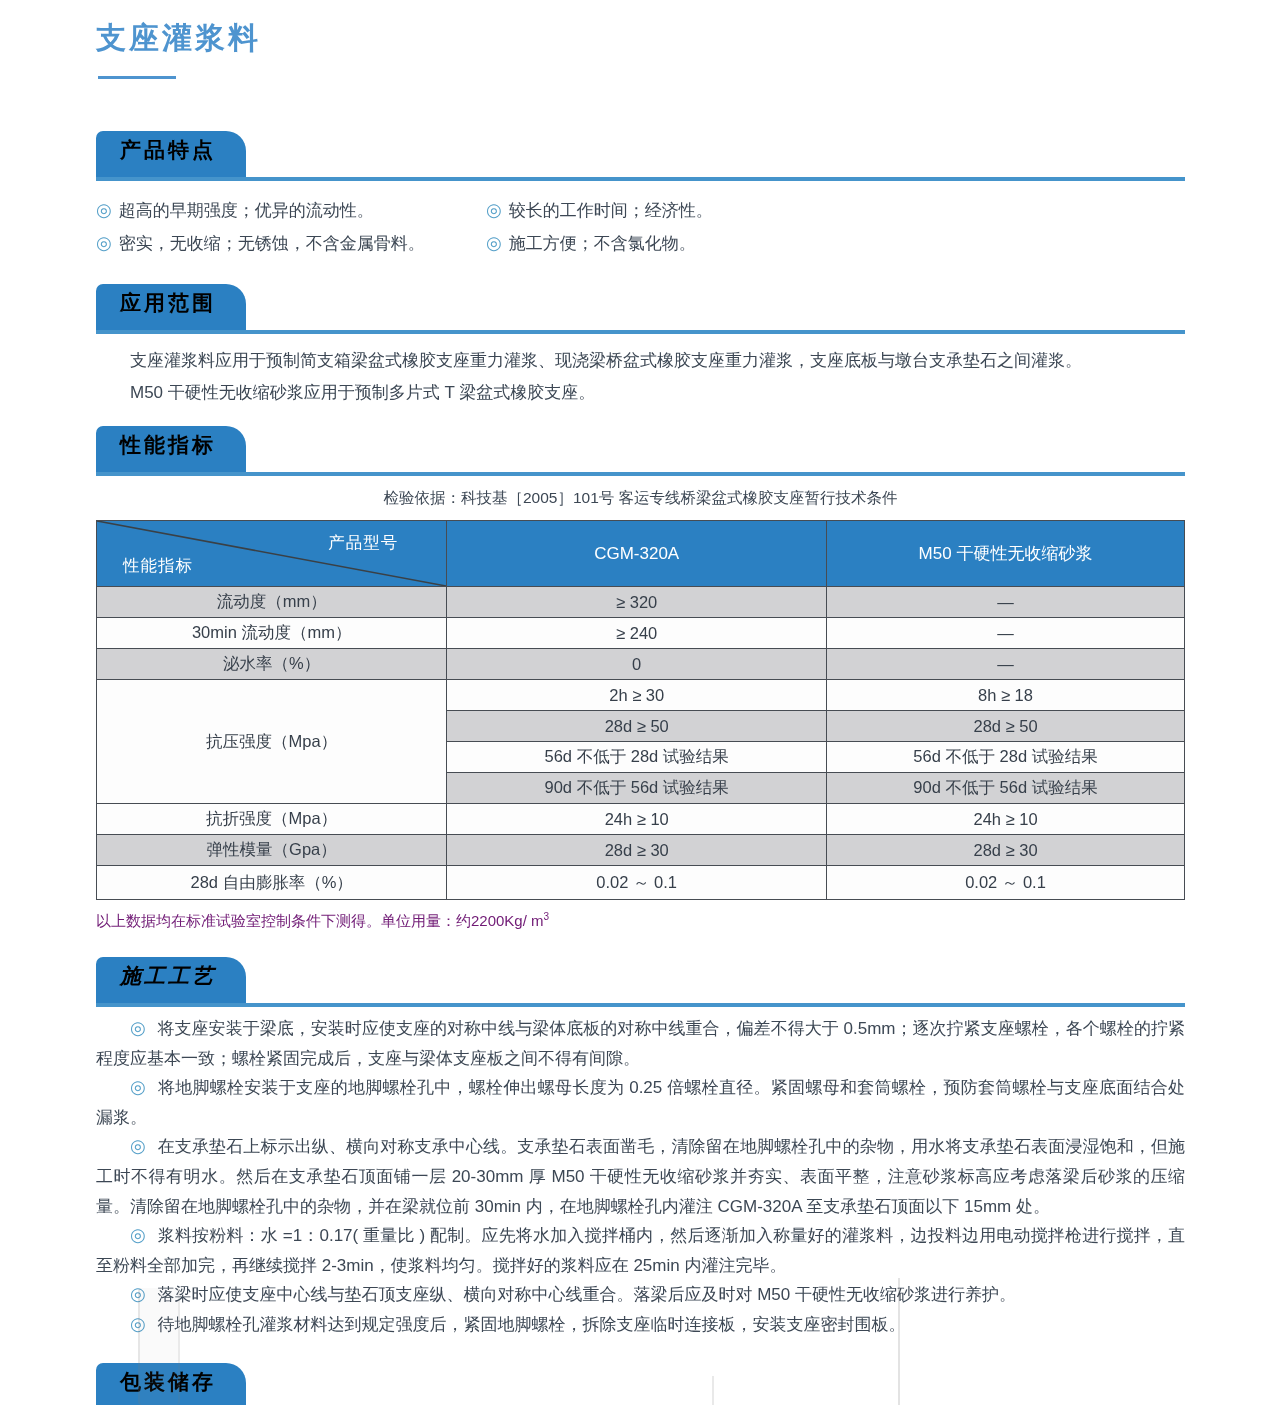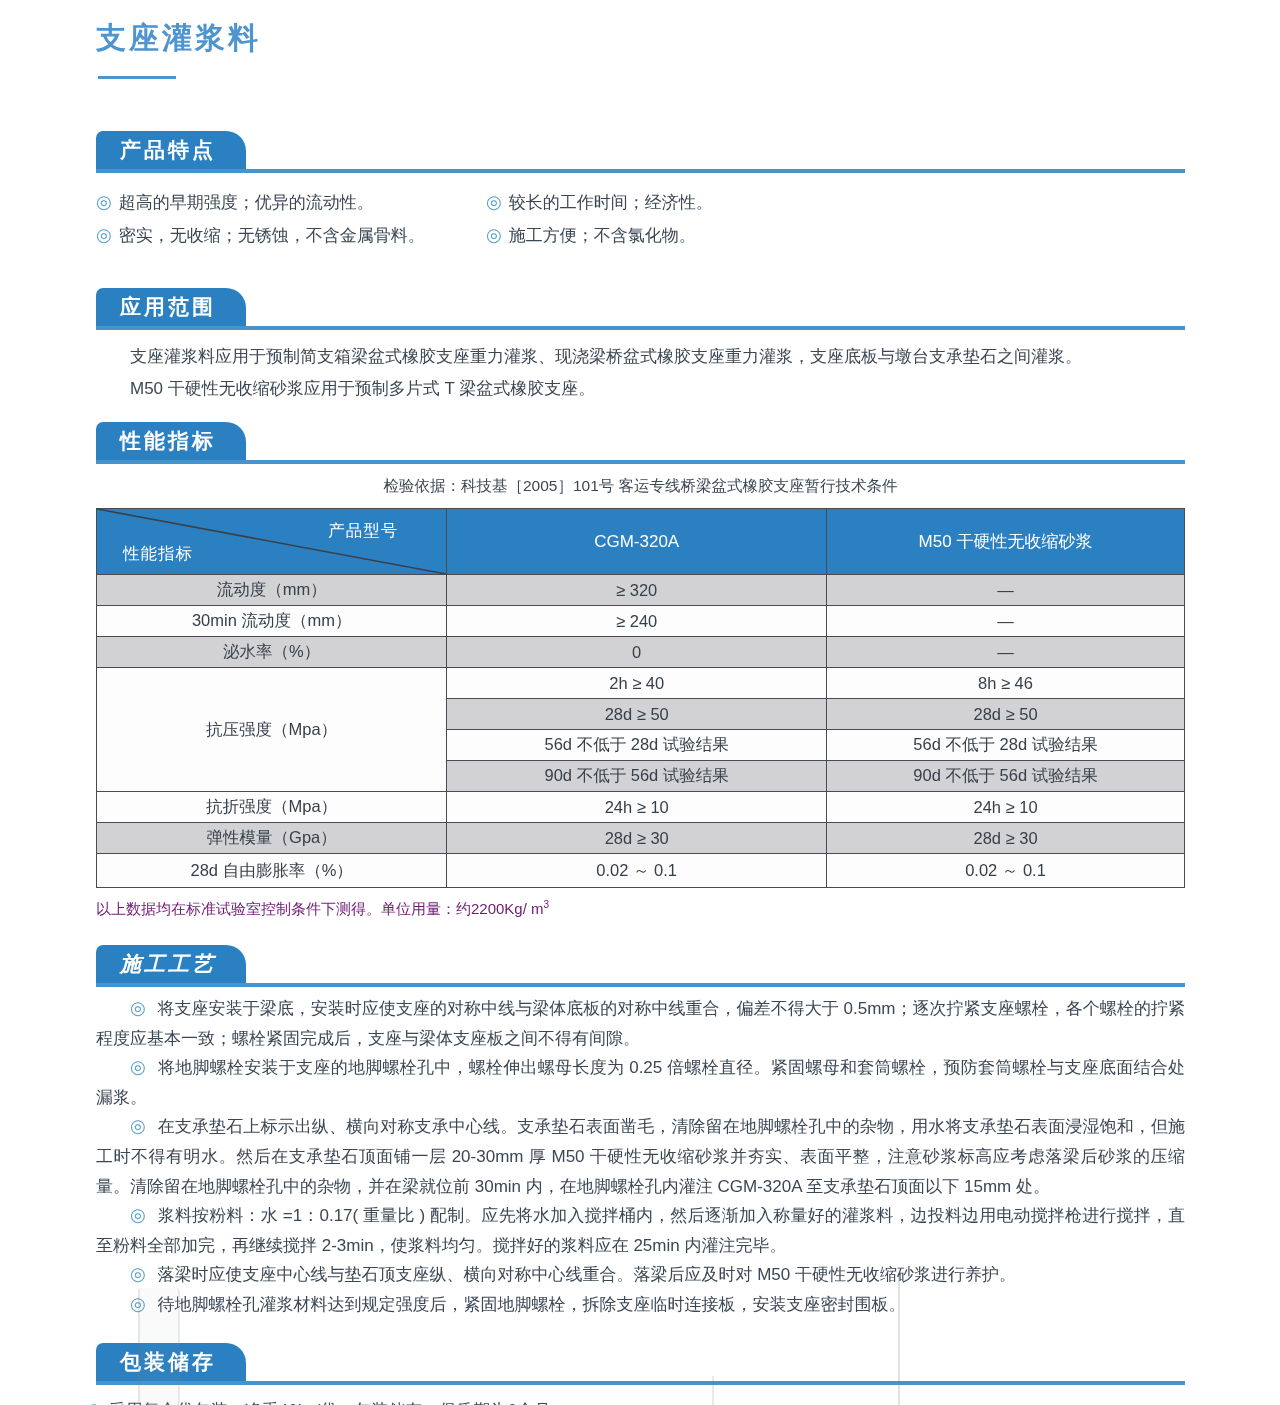--- a/index.html
+++ b/index.html
@@ -24,26 +24,26 @@
   .title-rule {
     width:78px; height:3px; background:#4e94cf;
     margin:17px 0 0 2px;
   }
 
   
   .section-head { border-bottom:4px solid #4594cb; }
   .section-tab {
     display:inline-block;
     background:#2b80c2;
-    color:#ffffff;
+    color:#000000;
     font-size:21px;
     font-weight:bold;
     letter-spacing:3px;
     line-height:38px;
-    padding:0 30px 0 24px;
+    padding:0 30px 8px 24px;
     border-radius:7px 20px 0 0;
     vertical-align:bottom;
   }
 
   
   .features-list { display:flex; margin-top:13px; }
   .features-col { display:flex; flex-direction:column; }
   .features-col.left { width:390px; }
   .feat-item { display:flex; align-items:baseline; font-size:17px; line-height:32px; }
   .bullet {
@@ -97,21 +97,21 @@
     line-height:29.6px;
     text-align:justify;
     text-indent:2em;
   }
 
   
   .pack-para { margin-top:10px; display:flex; align-items:baseline; font-size:17px; line-height:30px; margin-left:-10px; }
 
   
   .mt-features { margin-top:52px; }
-  .mt-apps { margin-top:36px; }
+  .mt-apps { margin-top:24px; }
   .mt-perf { margin-top:17px; }
   .mt-cons { margin-top:26px;font-style:italic; }
   .mt-pack { margin-top:23px; }
 
   
   .ghost { position:absolute; pointer-events:none; }
   .ghost-bag { left:138px; top:1288px; width:42px; height:117px;
     border-left:2px solid rgba(120,120,120,.15);
     border-right:2px solid rgba(120,120,120,.12);
     background:rgba(160,160,160,.05); border-radius:4px; }
@@ -195,22 +195,22 @@
         <td>≥ 240</td>
         <td>—</td>
       </tr>
       <tr class="shade">
         <td>泌水率（%）</td>
         <td>0</td>
         <td>—</td>
       </tr>
       <tr>
         <td rowspan="4" class="rowhead-white">抗压强度（Mpa）</td>
-        <td>2h ≥ 40</td>
-        <td>8h ≥ 46</td>
+        <td>2h ≥ 30</td>
+        <td>8h ≥ 18</td>
       </tr>
       <tr class="shade">
         <td>28d ≥ 50</td>
         <td>28d ≥ 50</td>
       </tr>
       <tr>
         <td>56d 不低于 28d 试验结果</td>
         <td>56d 不低于 28d 试验结果</td>
       </tr>
       <tr class="shade">

